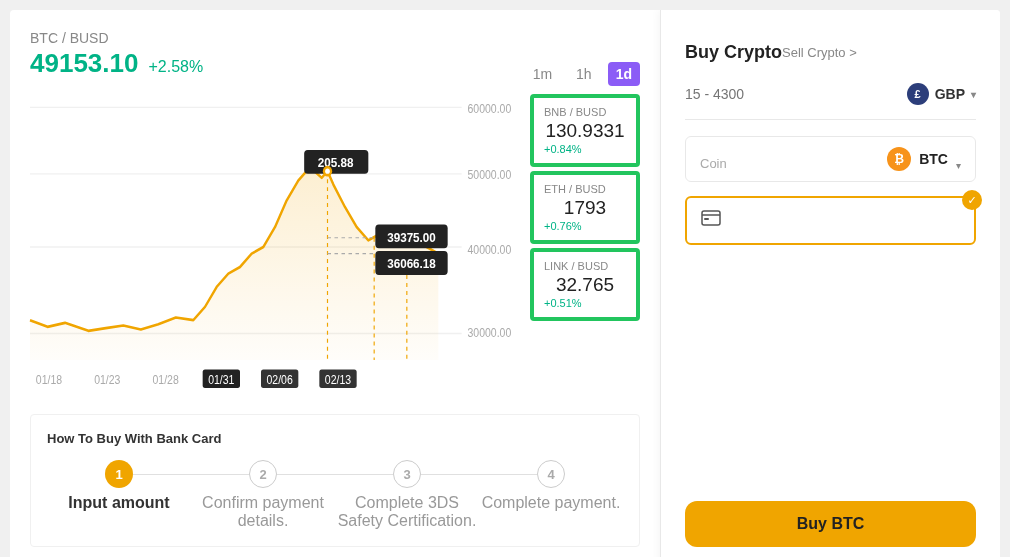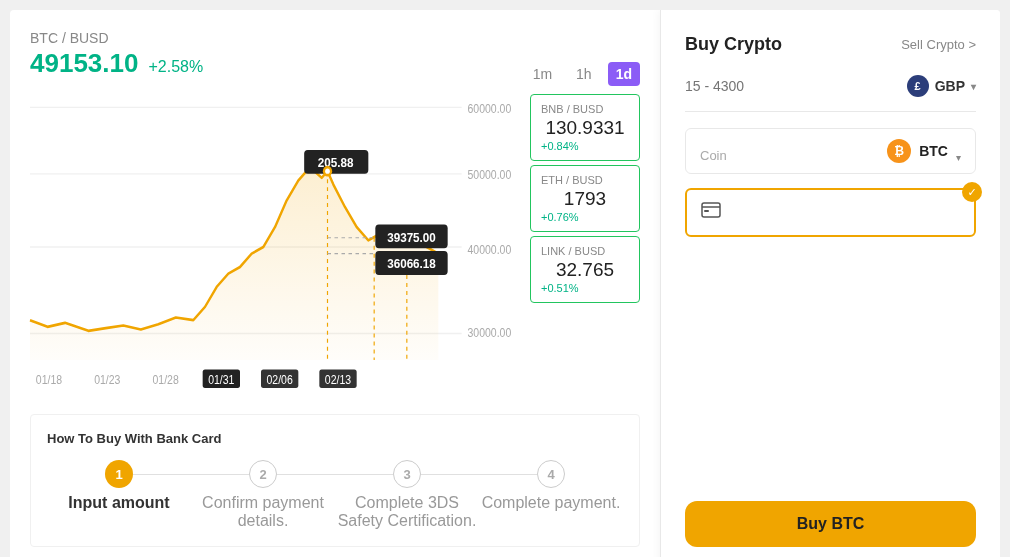--- a/index.html
+++ b/index.html
@@ -95,21 +95,21 @@
     }
     .right-ticker {
       width: 120px;
       padding-left: 10px;
       display: flex;
       flex-direction: column;
       gap: 4px;
     }
     .ticker-item {
       padding: 8px 10px;
-      border: 1px solid #22c55e;
+      border: 4px solid #22c55e;
       border-radius: 4px;
       cursor: pointer;
     }
     .ticker-pair {
       font-size: 11px;
       color: #888;
       font-weight: 500;
     }
     .ticker-price {
       font-size: 19px;
@@ -193,23 +193,24 @@
       width: 340px;
       background: #fff;
       border-left: 1px solid #e8e8e8;
       padding: 24px 24px 20px;
       display: flex;
       flex-direction: column;
       box-shadow: -2px 0 8px rgba(0,0,0,0.04);
     }
     .panel-header {
       display: flex;
-      justify-content: space-between;
+      justify-content: flex-start;
       align-items: center;
       margin-bottom: 20px;
+      margin-top: 8px;
     }
     .panel-title {
       font-size: 18px;
       font-weight: 700;
       color: #222;
     }
     .sell-link {
       font-size: 13px;
       color: #888;
       cursor: pointer;

